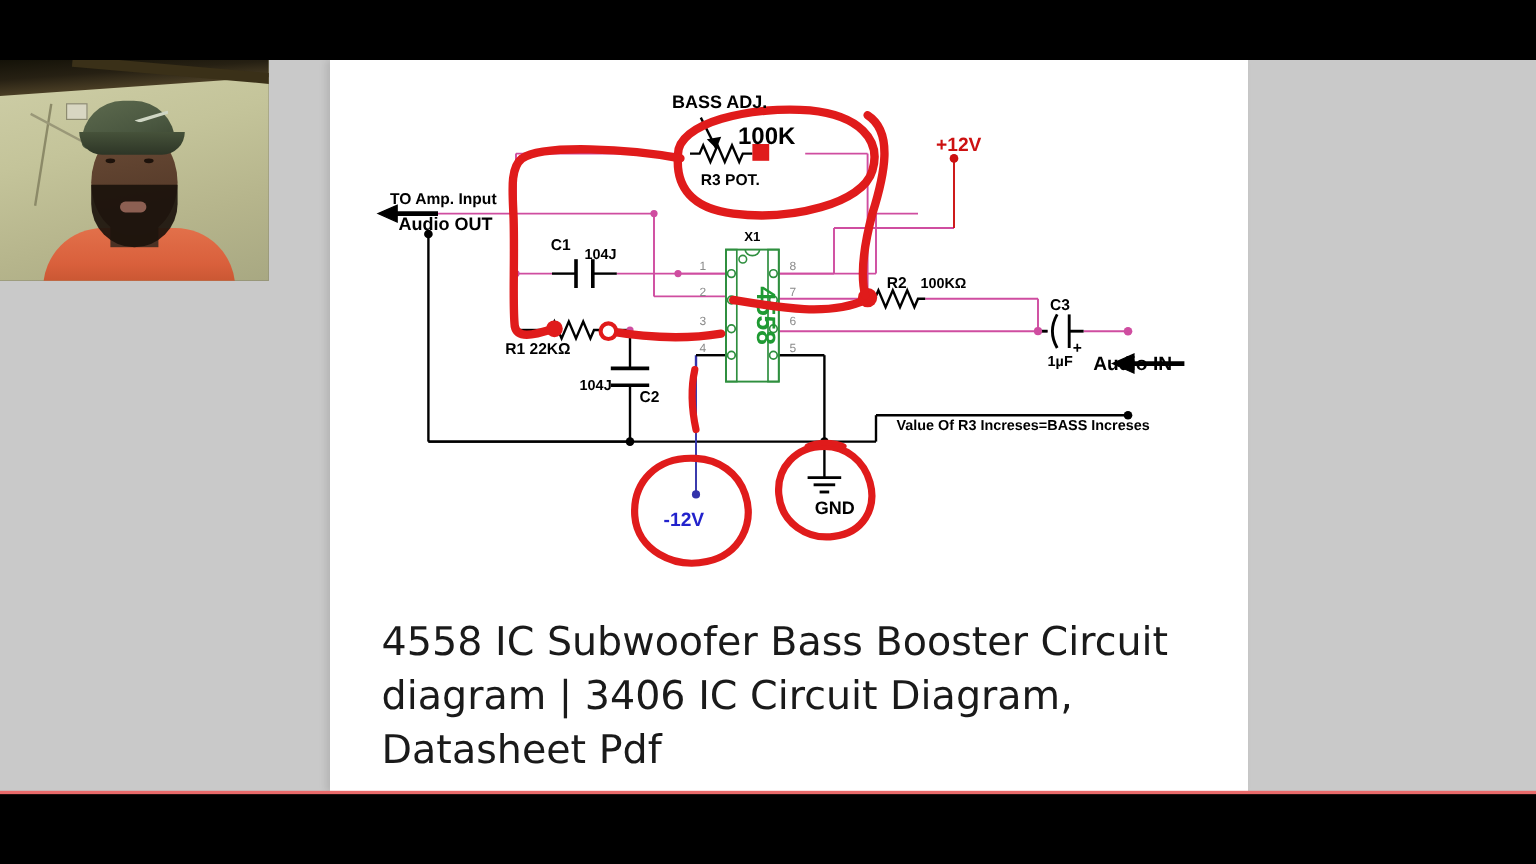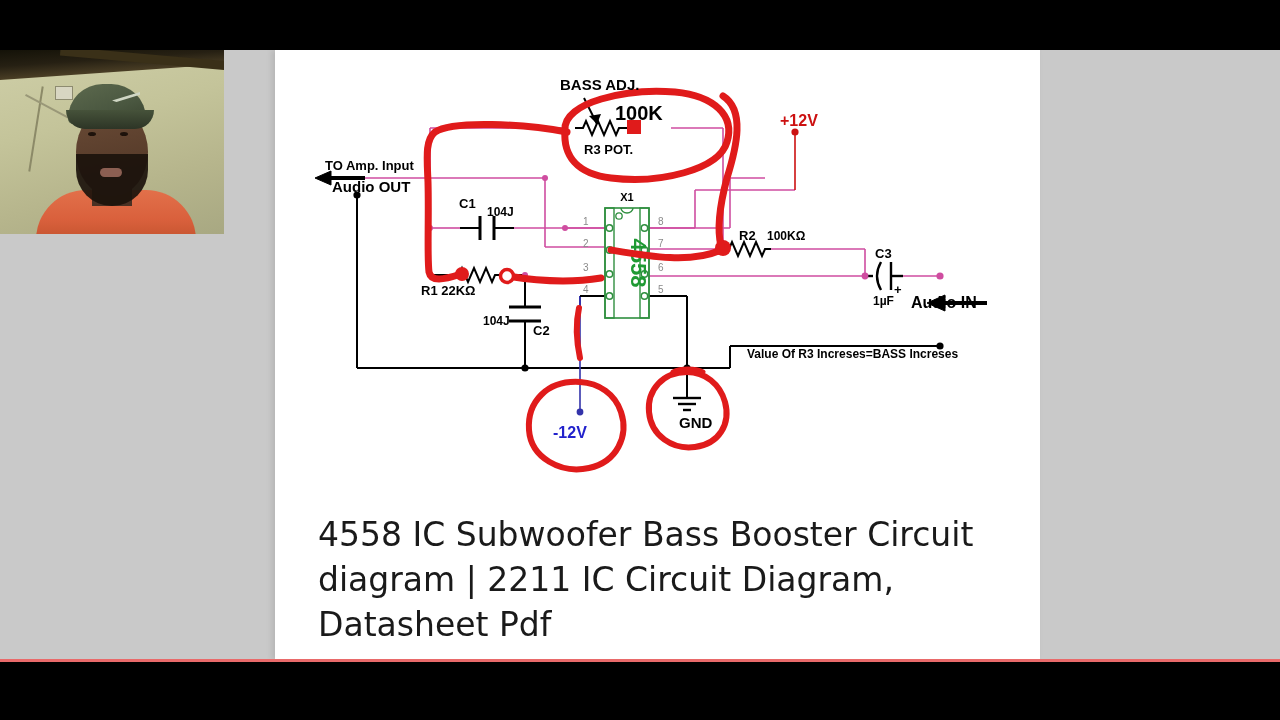--- a/index.html
+++ b/index.html
@@ -289,21 +289,21 @@
       <text x="636" y="258" font-size="16">Audio IN</text>
       <text x="472" y="308" font-size="12">Value Of R3 Increses=BASS Increses</text>
       <text x="404" y="378" font-size="15">GND</text>
     </g>
     <text x="505" y="76" font-family="'Liberation Sans',sans-serif" font-size="16" font-weight="bold" fill="#cc1111">+12V</text>
     <text x="278" y="388" font-family="'Liberation Sans',sans-serif" font-size="16" font-weight="bold" fill="#2222cc">-12V</text>
 
   </svg>
   </div>
 
-  <div class="doc-title">4558 IC Subwoofer Bass Booster Circuit diagram | 2211 IC Circuit Diagram, Datasheet Pdf</div>
+  <div class="doc-title">4558 IC Subwoofer Bass Booster Circuit diagram | 3406 IC Circuit Diagram, Datasheet Pdf</div>
 
   <div class="webcam">
     <div class="wc-wall"></div>
     <div class="wc-ceiling"></div>
     <div class="wc-beam"></div>
     <div class="wc-wire"></div>
     <div class="wc-wire2"></div>
     <div class="wc-switch"></div>
     <div class="wc-shirt"></div>
     <div class="wc-neck"></div>

